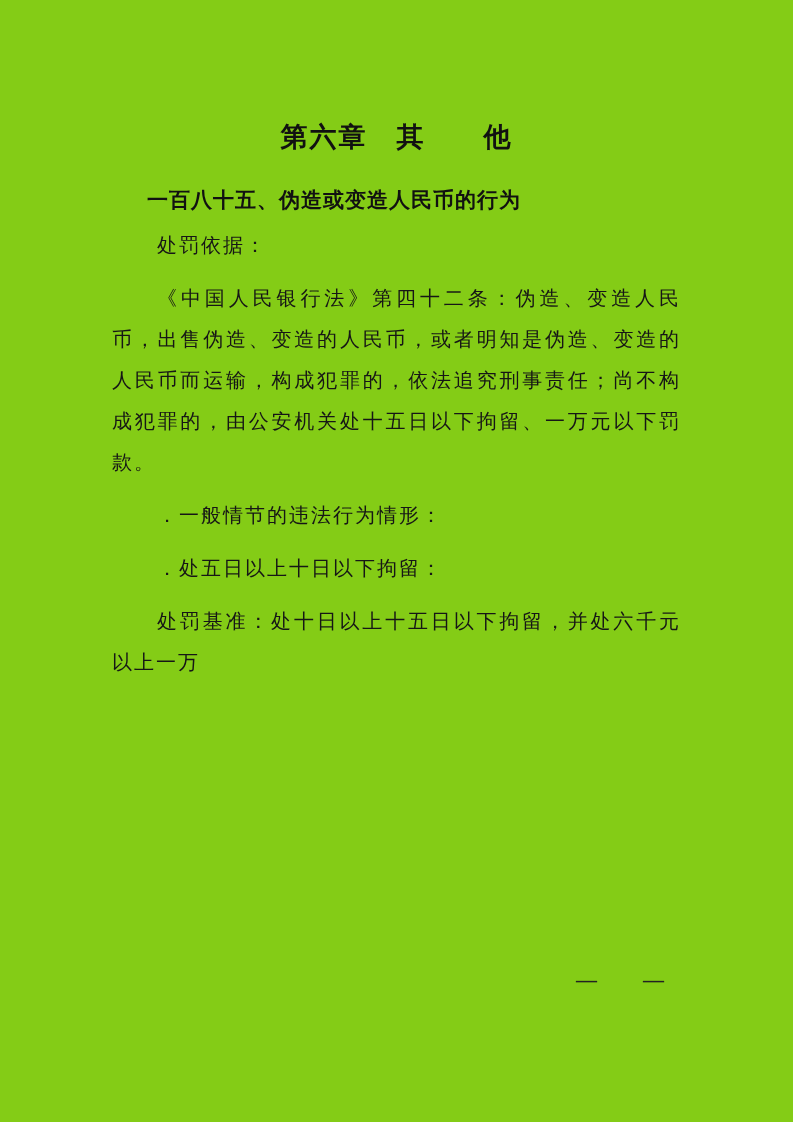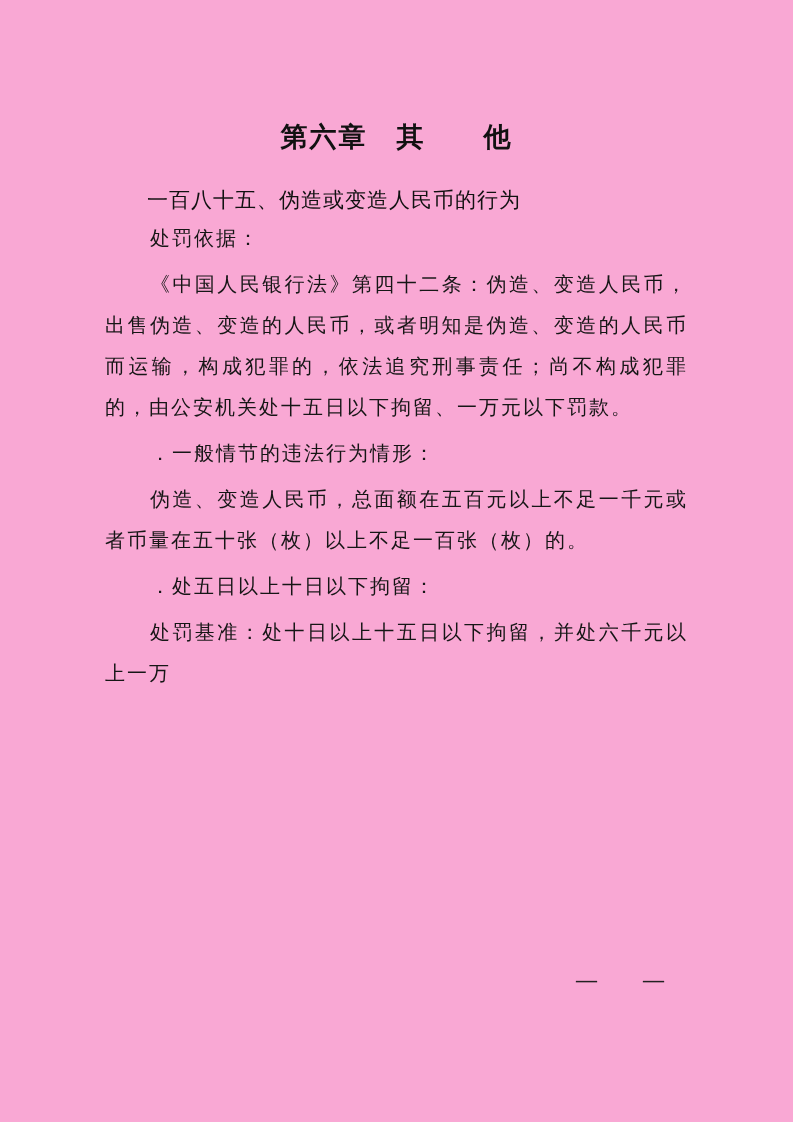--- a/index.html
+++ b/index.html
@@ -4,56 +4,56 @@
 <style>
   html, body {
     margin: 0;
     padding: 0;
     background: #ffffff;
   }
   .page {
     position: relative;
     width: 793px;
     height: 1122px;
-    background: #f9a8d4;
+    background: #84cc16;
     color: #161616;
     font-family: "Liberation Serif", serif;
     overflow: hidden;
     box-sizing: border-box;
   }
   .chapter-title {
     margin: 0;
     padding-top: 121px;
     text-align: center;
     font-family: "Liberation Sans", sans-serif;
     font-weight: bold;
     font-size: 27px;
     line-height: 32px;
     letter-spacing: 2px;
     color: #111111;
   }
   .section-heading {
     margin: 34px 0 0 147px;
     font-family: "Liberation Sans", sans-serif;
-    font-weight: normal;
+    font-weight: bold;
     font-size: 21px;
     line-height: 26px;
     letter-spacing: 1px;
     color: #111111;
   }
   .doc-body {
     margin: 5px 0 0 100px;
     width: 593px;
     font-size: 20px;
     line-height: 41px;
     letter-spacing: 2px;
     text-align: justify;
   }
   .doc-body p {
-    margin: 5px;
+    margin: 12px;
     padding: 0;
     text-indent: 2.25em;
   }
   .page-number {
     position: absolute;
     top: 968px;
     left: 576px;
     display: flex;
     gap: 46px;
     font-size: 21px;
@@ -67,21 +67,20 @@
 <div class="page">
 
   <h1 class="chapter-title">第六章　其　　他</h1>
 
   <h2 class="section-heading">一百八十五、伪造或变造人民币的行为</h2>
 
   <div class="doc-body">
     <p>处罚依据：</p>
     <p>《中国人民银行法》第四十二条：伪造、变造人民币，出售伪造、变造的人民币，或者明知是伪造、变造的人民币而运输，构成犯罪的，依法追究刑事责任；尚不构成犯罪的，由公安机关处十五日以下拘留、一万元以下罚款。</p>
     <p>．一般情节的违法行为情形：</p>
-    <p>伪造、变造人民币，总面额在五百元以上不足一千元或者币量在五十张（枚）以上不足一百张（枚）的。</p>
     <p>．处五日以上十日以下拘留：</p>
     <p>处罚基准：处十日以上十五日以下拘留，并处六千元以上一万</p>
   </div>
 
   <div class="page-number">
     <span>—</span>
     <span>—</span>
   </div>
 
 </div>

